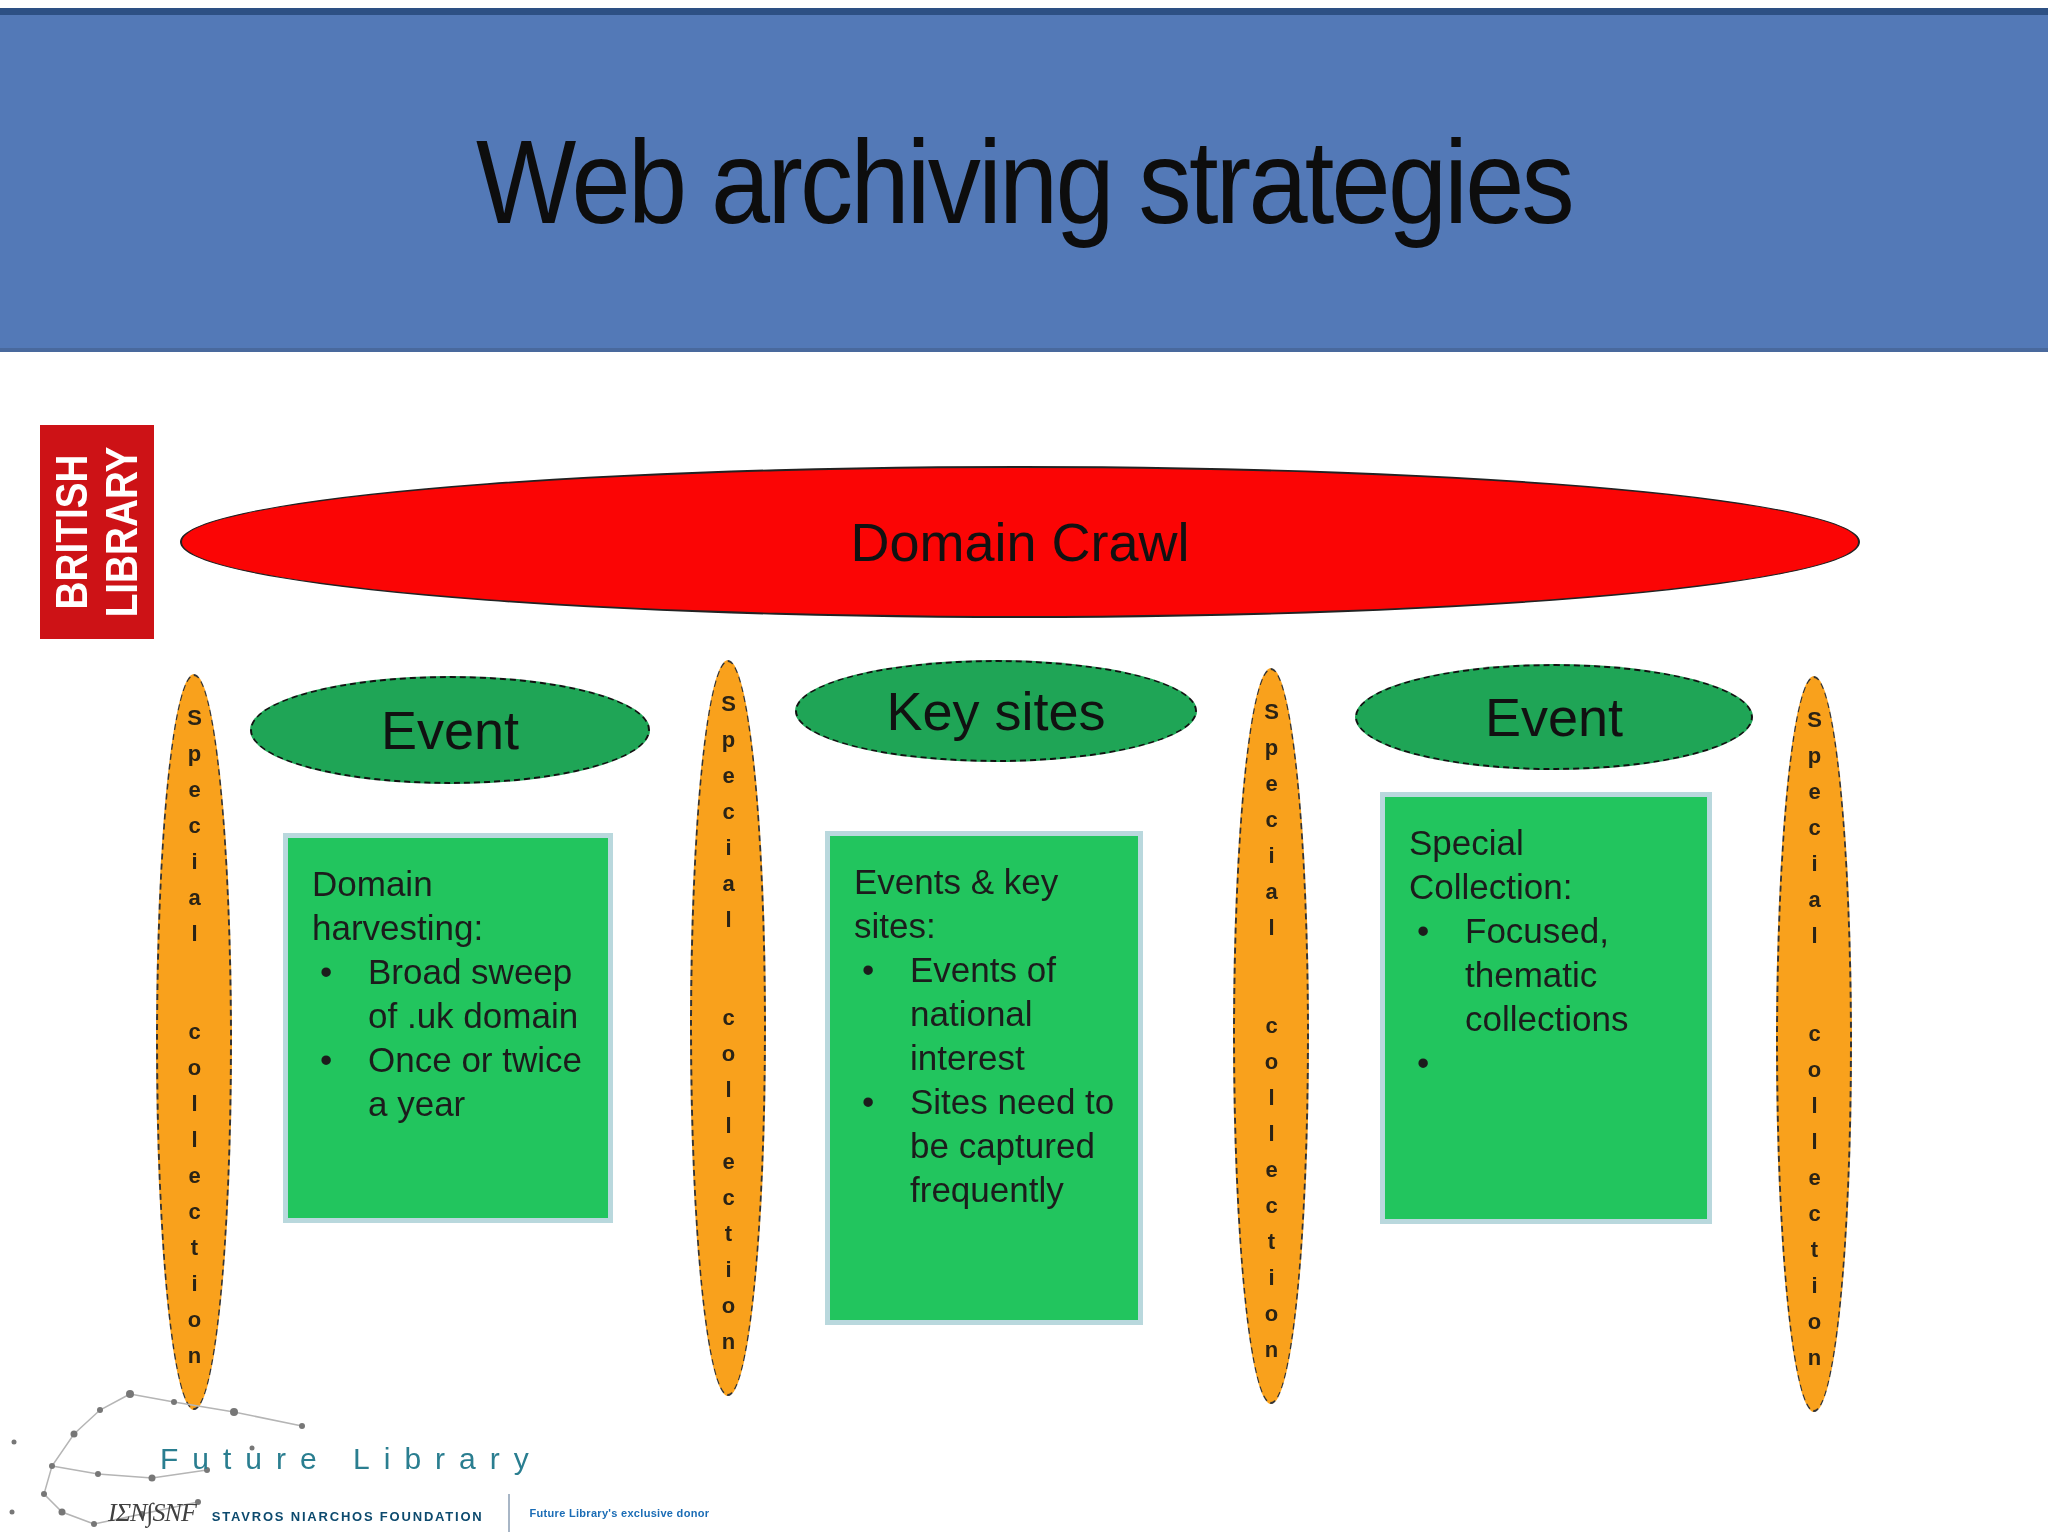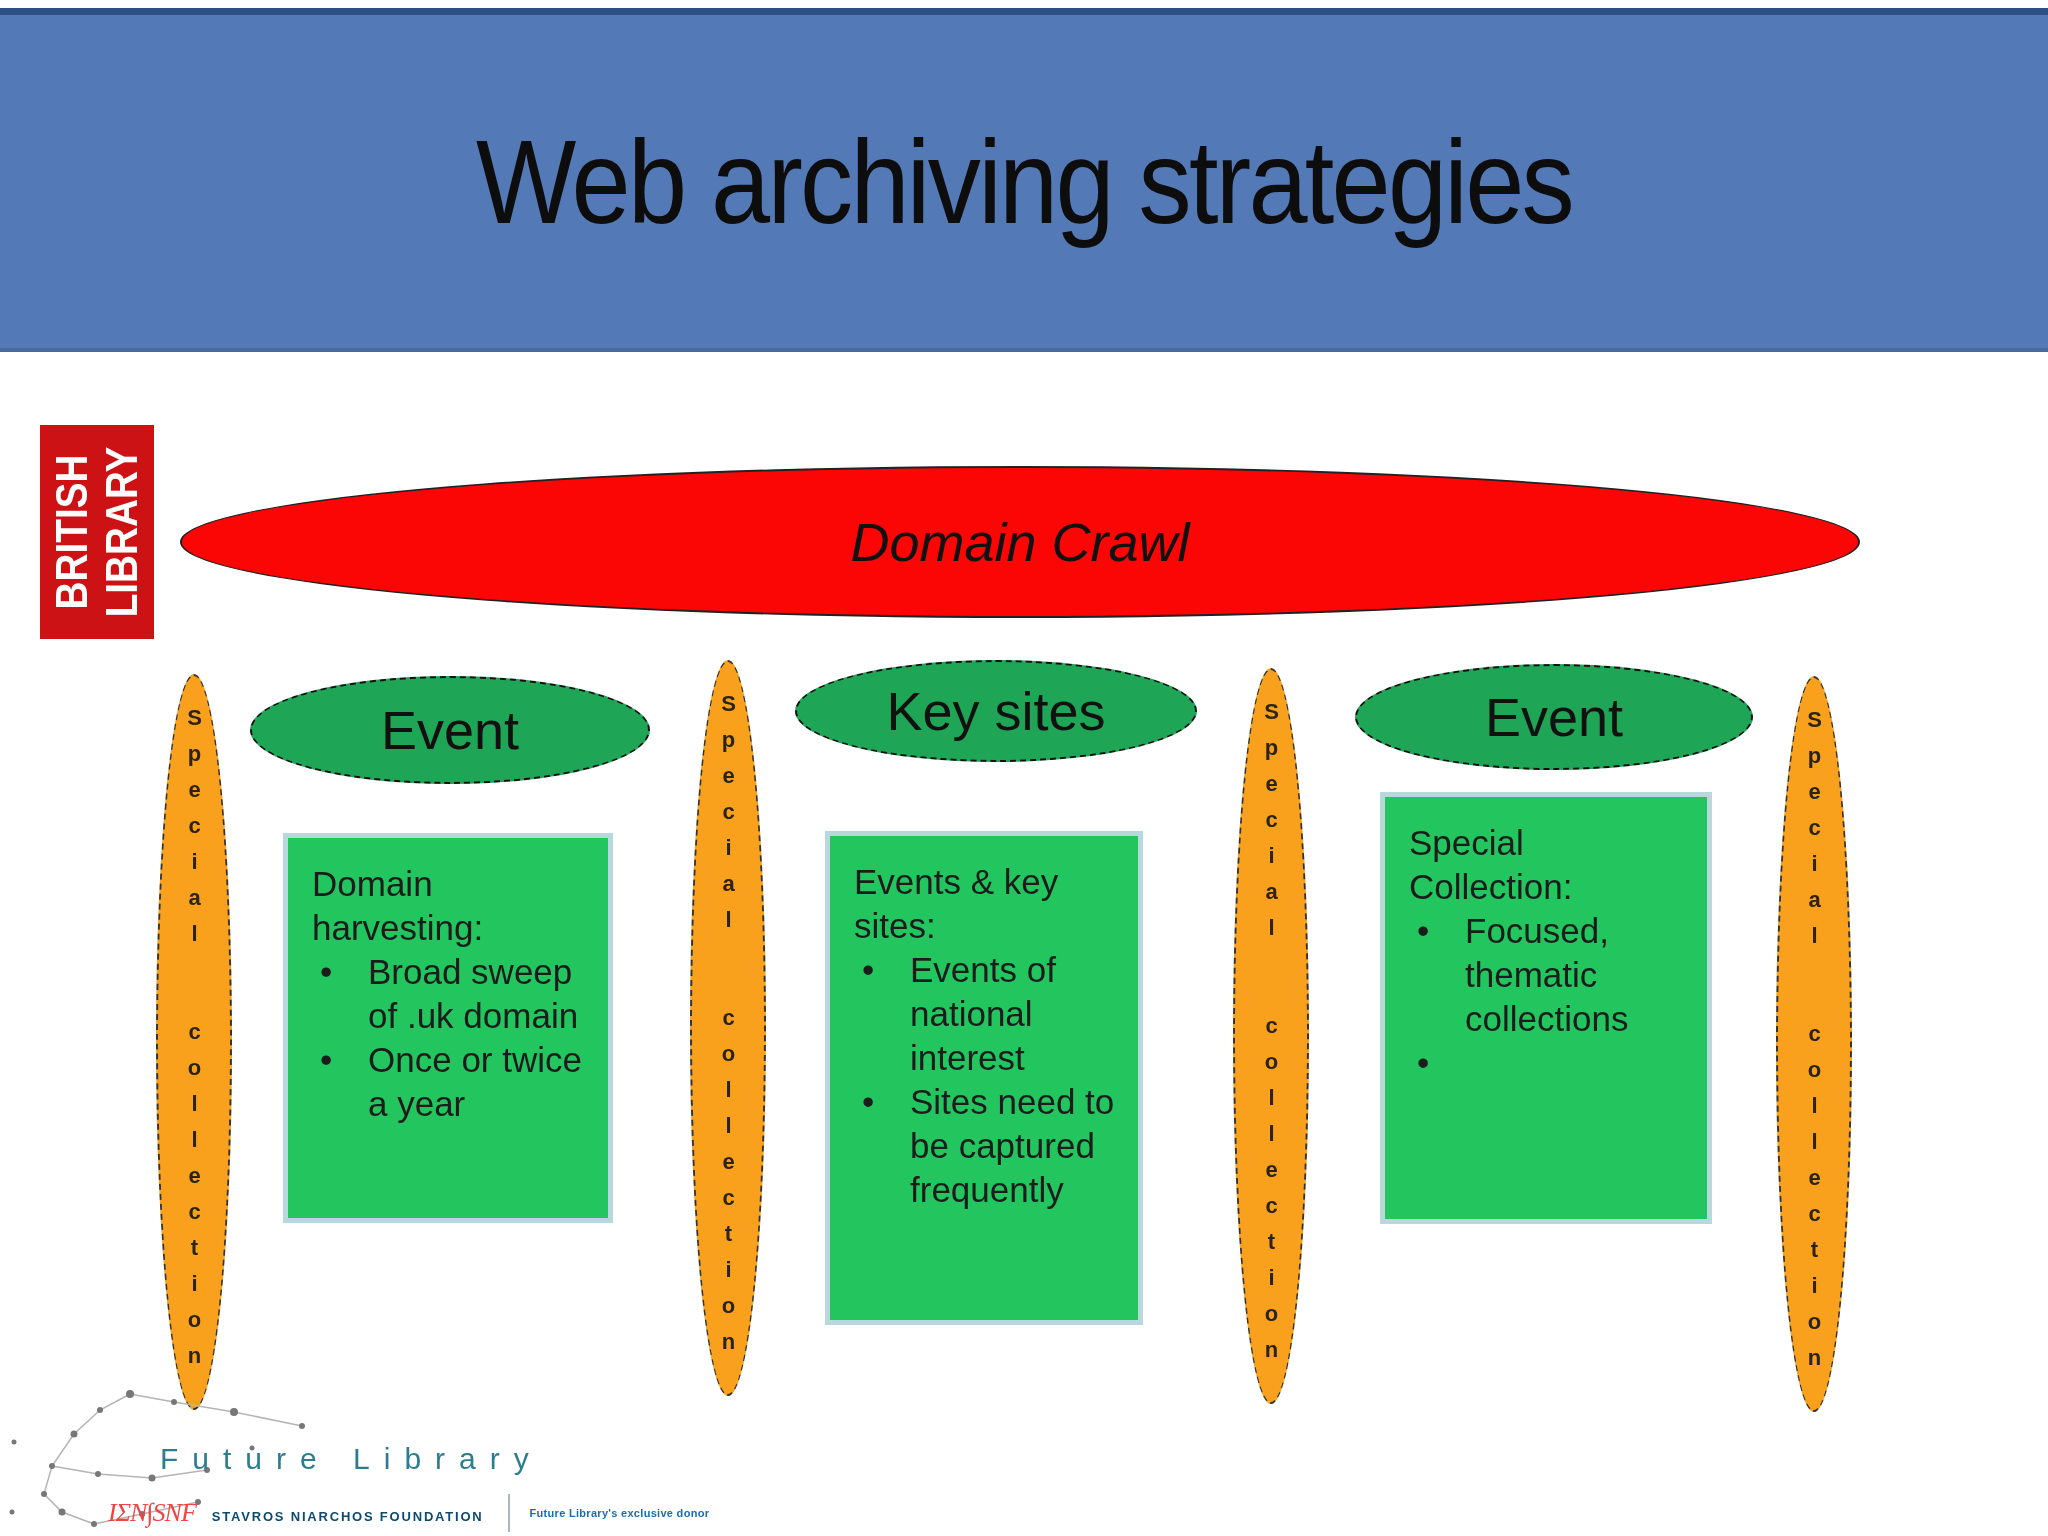--- a/index.html
+++ b/index.html
@@ -32,21 +32,21 @@
     color:#fff;font-weight:bold;font-size:44px;line-height:50px;
     text-align:center;letter-spacing:0px;white-space:nowrap;
   }
   
   .ell{
     position:absolute;border-radius:50%;box-sizing:border-box;
     display:flex;align-items:center;justify-content:center;color:#111;
   }
   .ell-red{
     left:180px;top:466px;width:1680px;height:152px;
-    background:var(--red,#fb0505);border:2px solid #222;font-size:54px;font-style:italic;
+    background:var(--red,#fb0505);border:2px solid #222;font-size:54px;
   }
   .ell-green{
     background:var(--green,#1fa556);border:2px dashed #111;font-size:54px;
   }
   .g1{left:250px;top:676px;width:400px;height:108px;}
   .g2{left:795px;top:660px;width:402px;height:102px;}
   .g3{left:1355px;top:664px;width:398px;height:106px;}
   .ell-orange{
     background:var(--orange,#f9a11c);border:2px dashed #333;
   }
@@ -77,21 +77,21 @@
     position:absolute;left:160px;top:1442px;
     font-size:30px;font-weight:normal;letter-spacing:14px;
     color:var(--brand-teal,#2a7e90);white-space:nowrap;
   }
   .snf-row{
     position:absolute;left:108px;top:1490px;height:46px;
     display:flex;align-items:center;white-space:nowrap;
   }
   .snf-mark{
     font-family:"Liberation Serif",serif;font-style:italic;
-    font-size:26px;color:#ef4444;margin-right:16px;letter-spacing:-1px;
+    font-size:26px;color:#404040;margin-right:16px;letter-spacing:-1px;
   }
   .snf-name{font-size:13px;letter-spacing:1.8px;color:#0c4a6e;font-weight:bold;margin-top:6px;}
   .snf-divider{width:2px;height:38px;background:#a8b6c6;margin:0 20px 0 24px;}
   .donor{font-size:11px;font-weight:bold;color:var(--donor-blue,#1a6cb5);letter-spacing:.3px;}
 </style>
 </head>
 <body>
 
 <div class="slide">
 

